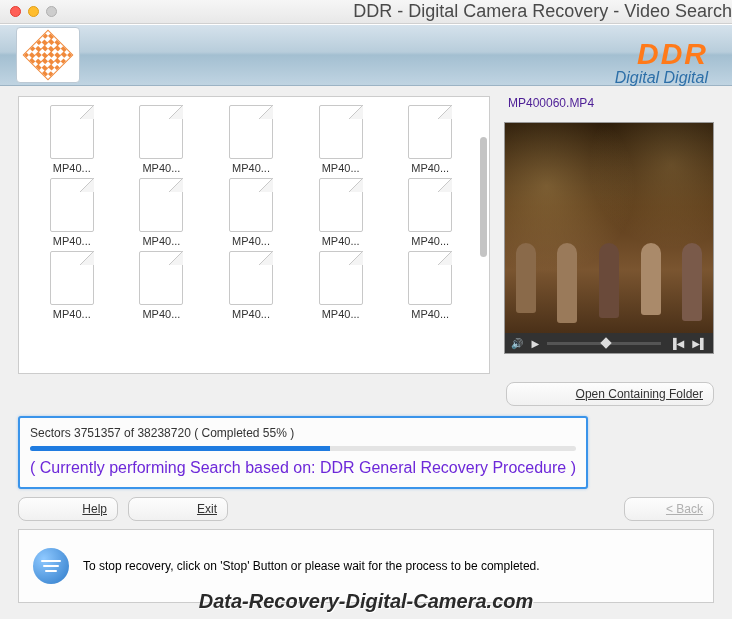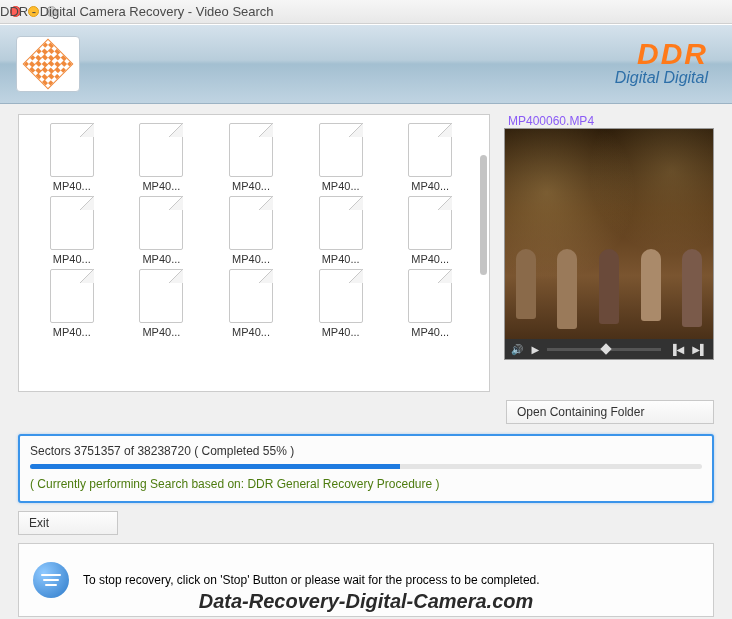--- a/index.html
+++ b/index.html
@@ -25,27 +25,27 @@
     gap: 7px;
     padding-left: 10px;
   }
   .tl { width: 11px; height: 11px; border-radius: 50%; }
   .tl.red { background: #ff5f57; border: 0.5px solid #e33e32; }
   .tl.yellow { background: #ffbd2e; border: 0.5px solid #e09e1a; }
   .tl.green { background: #cdcdcd; border: 0.5px solid #b0b0b0; }
   .title-text {
     position: absolute;
     left: 0; right: 0;
-    text-align: left;
-    font-size: 13px;
+    text-align: right;
+    font-size: 18px;
     color: #4a4a4a;
     pointer-events: none;
   }
   .banner {
-    height: 80px;
+    height: 62px;
     background: linear-gradient(#d5e2ec, #b8cddb 45%, #a3bfd1 50%, #c0d4e2);
     border-top: 1px solid #fff;
     border-bottom: 1px solid #9cb3c4;
     position: relative;
     display: flex;
     align-items: center;
     padding: 0 16px;
   }
   .banner-logo {
     width: 64px; height: 56px;
@@ -123,22 +123,22 @@
     border-radius: 4px;
   }
 
   .preview-col {
     width: 210px;
     display: flex;
     flex-direction: column;
   }
   .preview-label {
     font-size: 12px;
-    color: #8b5cf6;
-    margin-bottom: 0;
+    color: #4c1d95;
+    margin-bottom: 12px;
     padding-left: 4px;
   }
   .preview-box {
     height: 232px;
     background: #000;
     border: 1px solid #999;
     position: relative;
     display: flex;
     flex-direction: column;
   }
@@ -171,55 +171,57 @@
     font-size: 10px;
   }
   .vc-left, .vc-right { display: flex; gap: 8px; align-items: center; }
   .vc-prog { flex: 1; height: 3px; background: #555; margin: 0 8px; position: relative; }
   .vc-prog::after { content:""; position:absolute; left:48%; top:-3px; width:8px; height:8px; background:#ddd; transform:rotate(45deg); }
 
   .open-folder-row { margin-top: 8px; display:flex; justify-content:flex-end; }
   .mac-btn {
     background: linear-gradient(#fdfdfd, #f1f1f1);
     border: 1px solid #c8c8c8;
-    border-radius: 0;
+    border-radius: 8px;
     padding: 4px 10px;
     font-size: 12px;
     color: #333;
     min-width: 80px;
-    text-align: left;
+    text-align: right;
     cursor: pointer;
+    text-decoration: underline;
   }
   .mac-btn.disabled { color: #b0b0b0; }
   .mac-btn.wide { width: 208px; }
 
   .progress-row {
     display: flex;
     gap: 12px;
     margin-top: 10px;
     align-items: flex-start;
+    flex-direction: column;
   }
   .progress-box {
     flex: 1;
     border: 2px solid #3a94ea;
     border-radius: 3px;
     padding: 8px 10px 10px 10px;
     background: #fcfcfc;
     box-shadow: 0 0 3px rgba(58,148,234,.4);
   }
   .progress-line1 { font-size: 12px; color: #333; margin-bottom: 6px; }
   .progress-bar {
     height: 5px;
     background: #e4e4e4;
     border-radius: 3px;
     overflow: hidden;
     margin-bottom: 8px;
   }
   .progress-fill { height: 100%; background: #1f7be0; }
-  .progress-line2 { font-size: 12px; color: #4d7c0f; }
+  .progress-line2 { font-size: 16px; color: #6d28d9; }
 
   .nav-row {
     display: flex;
     gap: 10px;
     margin-top: 8px;
     align-items: center;
   }
   .nav-row .spacer { flex: 1; }
 
   .hint-box {
@@ -384,22 +386,24 @@
     <div class="progress-box">
       <div class="progress-line1">Sectors 3751357 of 38238720    ( Completed 55% )</div>
       <div class="progress-bar">
         <div class="progress-fill" id="progress-fill" style="width: 55%;"></div>
       </div>
       <div class="progress-line2">( Currently performing Search based on: DDR General Recovery Procedure )</div>
     </div>
   </div>
 
   <div class="nav-row">
+    <div class="mac-btn" style="min-width:100px;">Help</div>
     <div class="mac-btn" style="min-width:100px;">Exit</div>
     <div class="spacer"></div>
+    <div class="mac-btn disabled" style="min-width:90px;">&lt; Back</div>
   </div>
 
   <div class="hint-box">
     <div class="hint-icon">
       <span></span>
         <span></span>
         <span></span>
     </div>
     <div>To stop recovery, click on 'Stop' Button or please wait for the process to be completed.</div>
   </div>

